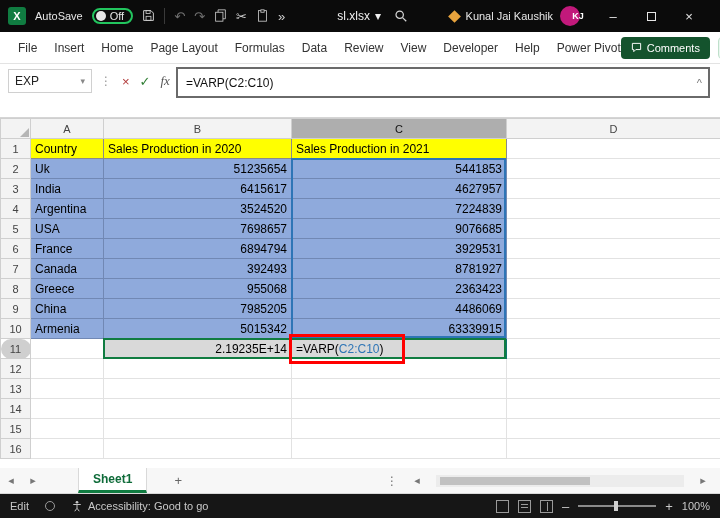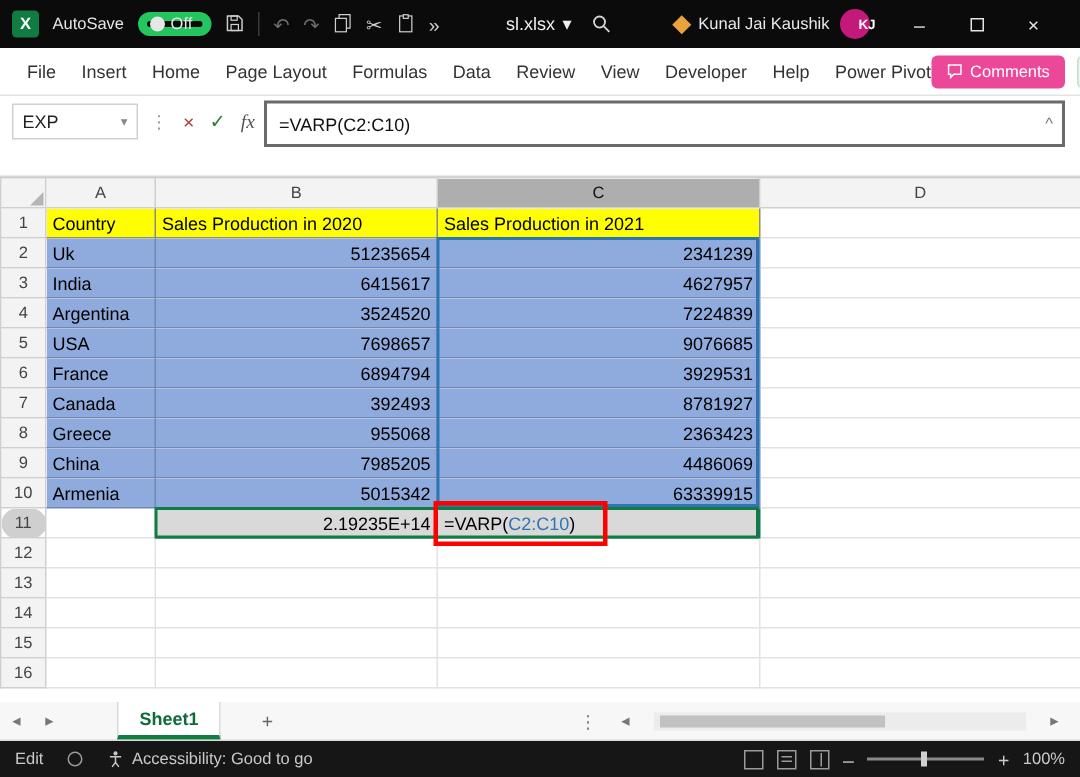--- a/index.html
+++ b/index.html
@@ -3,40 +3,40 @@
 <meta charset="utf-8">
 <style>
   * { box-sizing: border-box; margin: 0; padding: 0; }
   html,body { width:720px; height:518px; overflow:hidden; }
   body { font-family:"Liberation Sans","DejaVu Sans",sans-serif; position:relative; background:#fff; }
 
   
   .titlebar { position:absolute; top:0; left:0; width:720px; height:32px; background:#0b0b0b; color:#e6e6e6; display:flex; align-items:center; font-size:11px; }
   .tb-left { display:flex; align-items:center; gap:9px; padding-left:8px; }
   .xl-logo { width:18px; height:18px; background:#107C41; border-radius:3px; color:#fff; font-weight:bold; font-size:11px; display:flex; align-items:center; justify-content:center; }
-  .toggle { display:flex; align-items:center; gap:4px; border:6px solid #22c55e; border-radius:9px; padding:1px 7px 1px 2px; height:16px; }
+  .toggle { display:flex; align-items:center; gap:4px; border:2px solid #22c55e; border-radius:9px; padding:1px 7px 1px 2px; height:16px; }
   .knob { width:10px; height:10px; background:#e6e6e6; border-radius:50%; display:inline-block; }
   .tb-ic { color:#cfcfcf; font-size:13px; line-height:1; cursor:default; }
   .tb-ic.dim { color:#6f6f6f; }
   .tb-sep { width:1px; height:16px; background:#3a3a3a; }
   .filename { position:absolute; left:50%; transform:translateX(-52%); display:flex; align-items:center; gap:5px; color:#f0f0f0; font-size:12px; }
   .tb-right { position:absolute; right:12px; top:0; height:32px; display:flex; align-items:center; }
   .search-wrap { margin-right:42px; display:flex; align-items:center; }
   .diamond { width:9px; height:9px; background:#e8a33d; transform:rotate(45deg); display:inline-block; margin-right:7px; }
   .username { color:#e8e8e8; font-size:11px; margin-right:7px; }
   .avatar { width:20px; height:20px; border-radius:50%; background:#c2197b; color:#fff; font-size:9px; font-weight:bold; display:flex; align-items:center; justify-content:center; margin-right:14px;padding-left:16px; }
   .winbtn { width:38px; height:32px; display:flex; align-items:center; justify-content:center; color:#e6e6e6; font-size:13px; }
   .maxglyph { width:9px; height:9px; border:1px solid #e6e6e6; display:inline-block; }
 
   
   .menubar { position:absolute; top:32px; left:0; width:720px; height:32px; background:#ffffff; border-bottom:1px solid #e3e3e3; display:flex; align-items:center; font-size:12px; color:#333; }
   .menu-items { display:flex; align-items:center; gap:17px; padding-left:18px; }
   .menu-item { white-space:nowrap; cursor:default; }
   .menu-right { margin-left:auto; display:flex; align-items:center; gap:8px; padding-right:10px; }
-  .comments-btn { background:#ec4899; color:#fff; border-radius:4px; height:22px; display:flex; align-items:center; gap:5px; padding:0 10px; font-size:11px; }
+  .comments-btn { background:#14532d; color:#fff; border-radius:4px; height:22px; display:flex; align-items:center; gap:5px; padding:0 10px; font-size:11px; }
   .share-btn { width:24px; height:22px; border:1px solid #bfe0cb; background:#eaf6ef; border-radius:4px; display:flex; align-items:center; justify-content:center; }
 
   
   .fbar { position:absolute; top:64px; left:0; width:720px; height:54px; background:#fff; border-bottom:1px solid #d5d5d5; }
   .namebox { position:absolute; left:8px; top:5px; width:84px; height:24px; border:1px solid #d0d0d0; display:flex; align-items:center; justify-content:space-between; padding:0 6px; font-size:12px; color:#222; }
   .fbtns { position:absolute; left:100px; top:5px; height:24px; display:flex; align-items:center; gap:10px; font-size:12px; }
   .kebab { color:#9a9a9a; font-size:12px; }
   .btn-cancel { color:#b23b3b; font-size:13px; }
   .btn-enter { color:#2e7d32; font-size:13px; }
   .btn-fx { font-family:"Liberation Serif","DejaVu Serif",serif; font-style:italic; color:#555; font-size:13px; }
@@ -213,21 +213,21 @@
       <th class="rowh">1</th>
       <td class="yellow">Country</td>
       <td class="yellow">Sales Production in 2020</td>
       <td class="yellow">Sales Production in 2021</td>
       <td class="plain"></td>
     </tr>
     <tr>
       <th class="rowh">2</th>
       <td class="blue tleft">Uk</td>
       <td class="blue tright">51235654</td>
-      <td class="blue tright">2341239</td>
+      <td class="blue tright">5441853</td>
       <td class="plain"></td>
     </tr>
     <tr>
       <th class="rowh">3</th>
       <td class="blue tleft">India</td>
       <td class="blue tright">6415617</td>
       <td class="blue tright">4627957</td>
       <td class="plain"></td>
     </tr>
     <tr>

